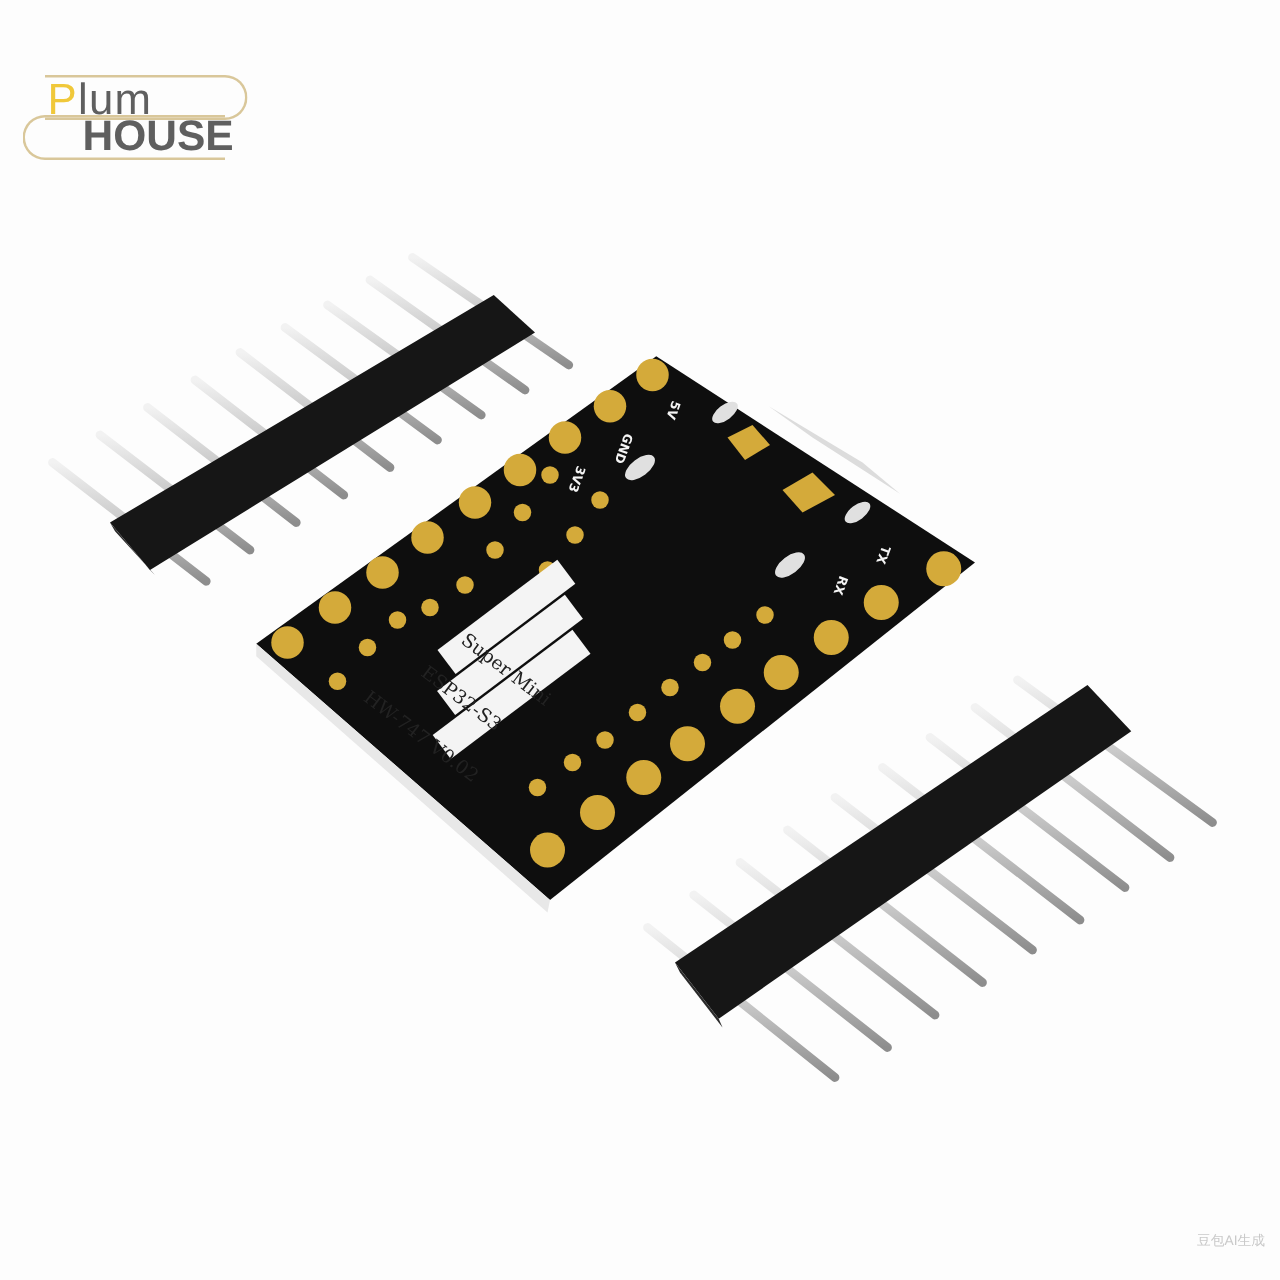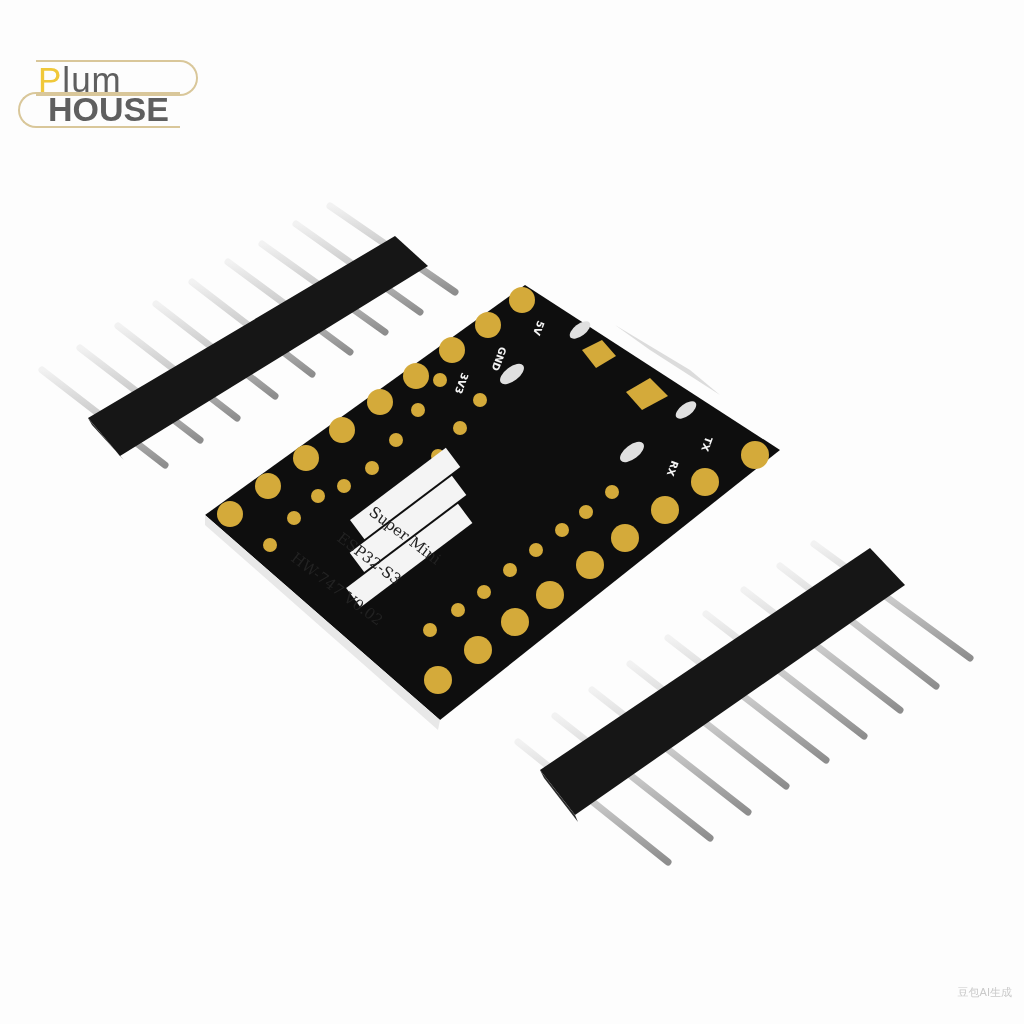--- a/index.html
+++ b/index.html
@@ -2,21 +2,21 @@
 <html><head>
 <meta charset="utf-8">
 <style>
   html, body { margin:0; padding:0; }
   body { width:1024px; height:1024px; background:#fdfdfd; position:relative; overflow:hidden; font-family:"Liberation Sans", sans-serif; }
   .logo { position:absolute; left:16px; top:58px; width:170px; height:70px; }
   .logo .ring1 { position:absolute; left:20px; top:2px; width:160px; height:32px; border:2px solid #d9c79a; border-left:none; border-radius:0 18px 18px 0; }
   .logo .ring2 { position:absolute; left:2px; top:34px; width:160px; height:32px; border:2px solid #d9c79a; border-right:none; border-radius:18px 0 0 18px; }
   .logo .plum { position:absolute; left:22px; top:2px; font-size:35px; font-weight:normal; color:#5f5f5f; letter-spacing:1px; }
   .logo .plum .p { color:#f0c83a; }
-  .logo .house { position:absolute; left:32px; top:32px; font-size:34px; font-weight:bold; color:#5f5f5f; letter-spacing:0px; }
+  .logo .house { position:absolute; left:50px; top:32px; font-size:34px; font-weight:bold; color:#5f5f5f; letter-spacing:0px; }
   .scene { position:absolute; left:0; top:0; width:1024px; height:1024px; }
   .watermark { position:absolute; right:12px; bottom:24px; font-size:11px; color:#c9c9c9; }
 </style>
 </head>
 <body>
 
 <div class="logo">
   <div class="ring1"></div>
   <div class="ring2"></div>
   <div class="plum"><span class="p">P</span><span>lum</span></div>

